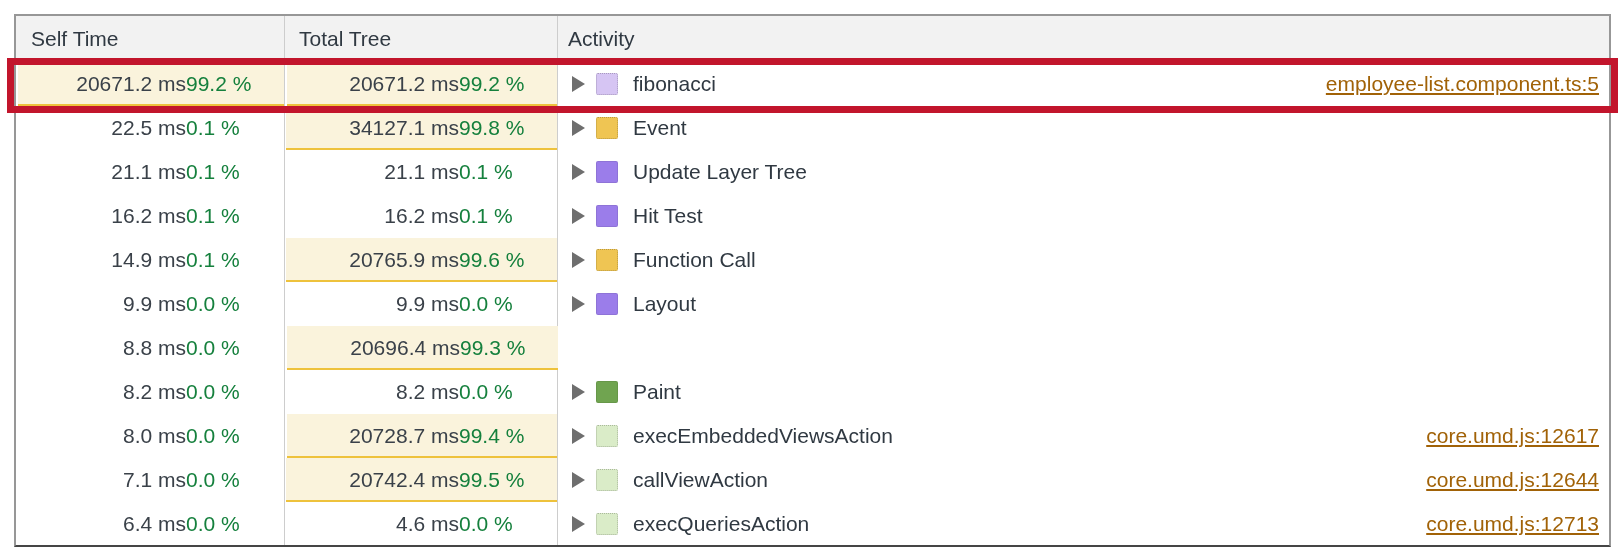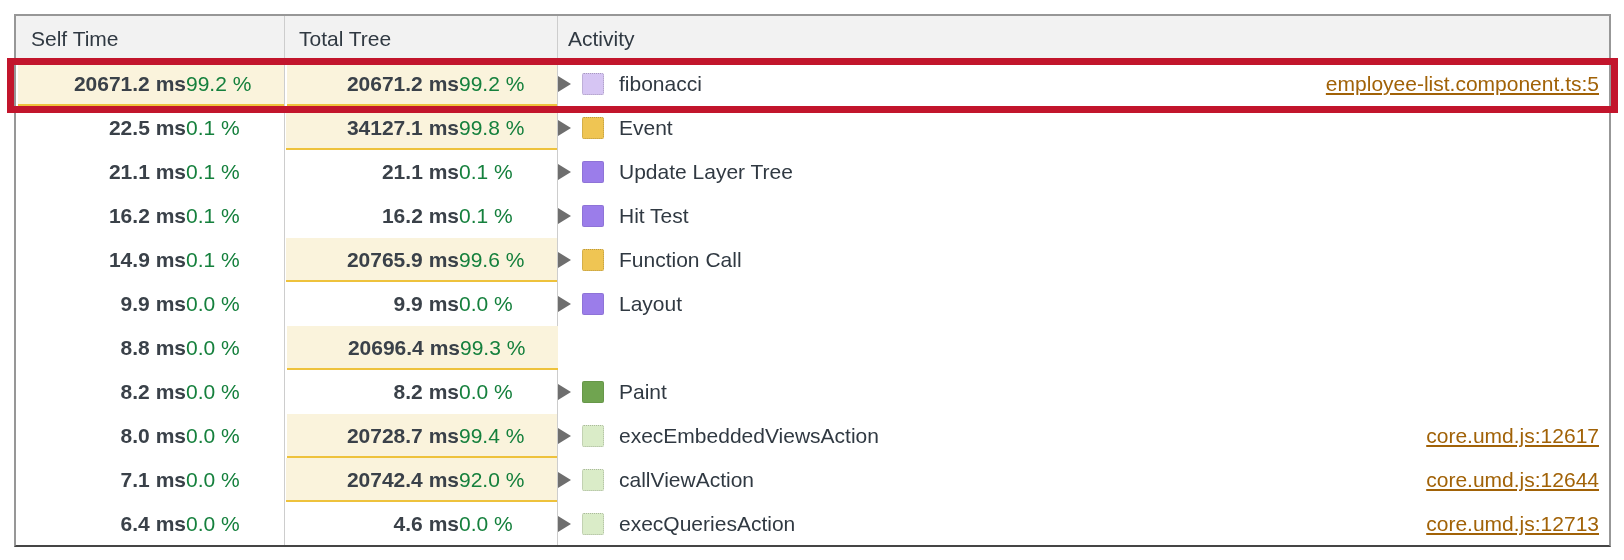--- a/index.html
+++ b/index.html
@@ -36,24 +36,24 @@
     border-right:1px solid #cdcdcd;
     font-size:21px; color:#303942;
   }
   .cell:last-child { border-right:none; }
 
   .cell-time { justify-content:flex-end; padding-right:14px; }
   .heat {
     position:absolute; right:0; top:0; bottom:0;
     background:#faf3dc; border-bottom:2px solid #eec23c;
   }
-  .tval { position:relative; color:#3a4149;font-weight:bold; }
+  .tval { position:relative; color:#3a4149; }
   .tpct { position:relative; width:84px; text-align:left; color:#15803d; }
 
-  .cell-activity { padding-right:10px; }
+  .cell-activity { padding-left:14px; padding-right:10px; }
   .tri {
     width:0; height:0; flex:0 0 auto;
     border-left:13px solid #6e6e6e;
     border-top:8px solid transparent;
     border-bottom:8px solid transparent;
     margin-right:11px;
   }
   .swatch {
     width:22px; height:22px; flex:0 0 auto;
     border-radius:2px; margin-right:15px;
@@ -266,21 +266,21 @@
 
   <div class="grid-row row">
     <div class="cell cell-time cell-self">
 
       <span class="tval">7.1 ms</span>
       <span class="tpct">0.0 %</span>
     </div>
     <div class="cell cell-time cell-total">
       <span class="heat" style="width: 99.5%;"></span>
       <span class="tval">20742.4 ms</span>
-      <span class="tpct">92.0 %</span>
+      <span class="tpct">99.5 %</span>
     </div>
     <div class="cell cell-activity">
       <span class="tri"></span>
       <span class="swatch dotted" style="background: rgb(218, 236, 200);"></span>
       <span class="act-label">callViewAction</span>
       <span class="spacer"></span>
       <span class="src-link">core.umd.js:12644</span>
     </div>
   </div>
 

